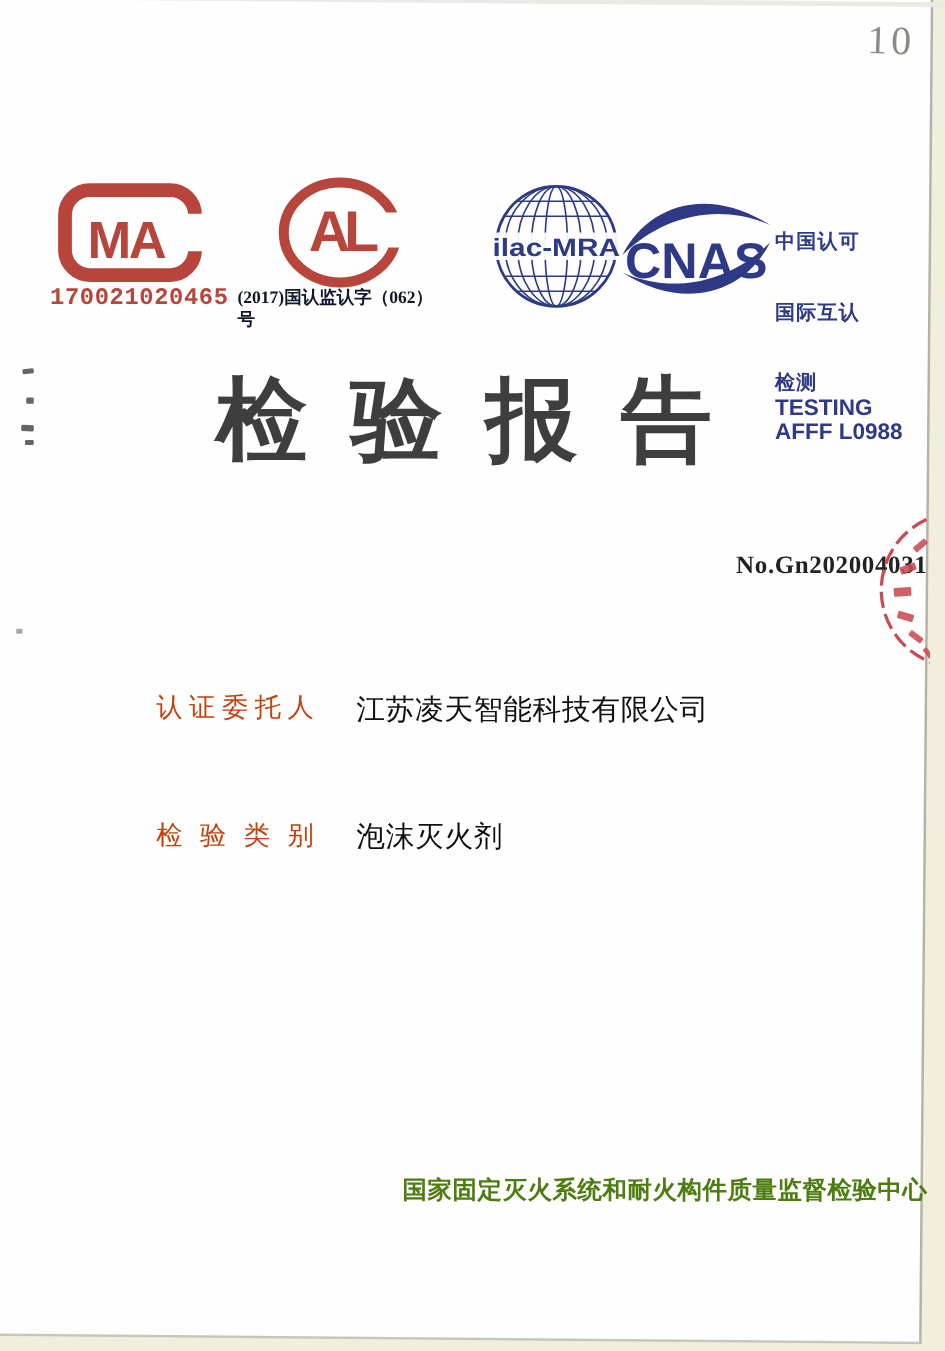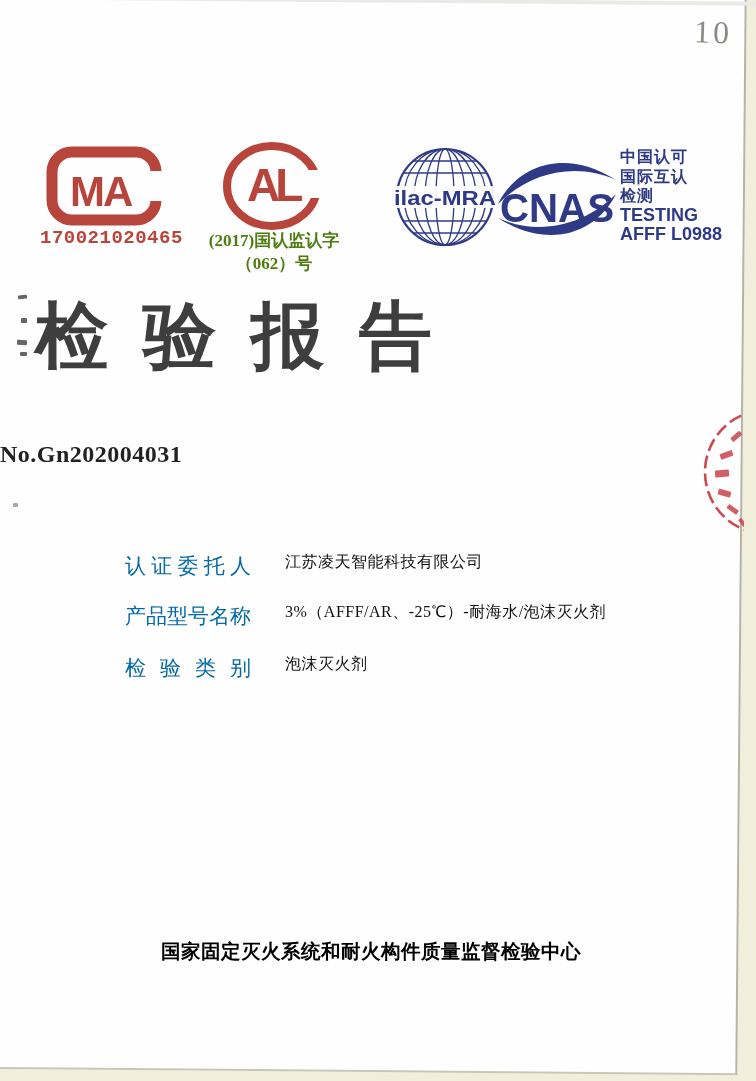--- a/index.html
+++ b/index.html
@@ -23,57 +23,57 @@
   .content{position:absolute;left:0;top:0;width:756px;height:1081px;}
 
   
   .logo{position:absolute;}
   .cma-number{
     position:absolute;left:40px;top:227px;width:128px;text-align:center;
     color:#b8453c;font-family:Liberation Mono, monospace;
     font-weight:bold;font-size:19px;letter-spacing:0.5px;
   }
   .cal-caption{
-    position:absolute;left:190px;top:229px;width:168px;text-align:center;
-    color:#4d7c0f;font-weight:600;font-size:17px;
+    position:absolute;left:190px;top:229px;width:168px;
+    color:#0f172a;font-weight:600;font-size:14px;
   }
   .accred{
     position:absolute;left:620px;top:147px;width:120px;
     color:#2e3a85;font-weight:bold;line-height:19.5px;
   }
-  .accred .cn{font-size:16px;letter-spacing:1px;}
+  .accred .cn{font-size:16px;letter-spacing:1px;margin-top:37px;}
   .accred .en{font-size:18px;font-family:"Liberation Sans",sans-serif;letter-spacing:0;}
 
   
   .title{
-    position:absolute;left:0;top:288px;width:742px;text-align:left;
+    position:absolute;left:0;top:288px;width:742px;text-align:center;
     font-family:"Liberation Sans",sans-serif;font-weight:bold;
     font-size:73px;color:#3e3e3e;
   }
   .title span{letter-spacing:35px;padding-left:35px;}
 
   .report-no{
-    position:absolute;left:0;top:441px;width:742px;text-align:left;
-    font-weight:bold;font-size:24px;color:#222;letter-spacing:0.5px;
+    position:absolute;left:0;top:441px;width:742px;text-align:right;
+    font-weight:bold;font-size:20px;color:#222;letter-spacing:0.5px;
   }
 
   
   .field-row{position:absolute;left:0;width:756px;height:30px;}
   .f-label{
     position:absolute;left:125px;width:126px;display:inline-block;
     text-align:justify;text-align-last:justify;
-    font-size:21px;color:#0369a1;font-weight:500;
+    font-size:21px;color:#c2410c;font-weight:500;
   }
   .f-value{
-    position:absolute;left:285px;font-size:16px;color:#101010;letter-spacing:0.5px;white-space:nowrap;
+    position:absolute;left:285px;font-size:23px;color:#101010;letter-spacing:0.5px;white-space:nowrap;
   }
 
   .footer-org{
-    position:absolute;left:0;top:938px;width:742px;text-align:center;
-    font-size:19.5px;font-weight:600;color:#000000;letter-spacing:0.5px;
+    position:absolute;left:0;top:938px;width:742px;text-align:right;
+    font-size:19.5px;font-weight:600;color:#4d7c0f;letter-spacing:0.5px;
   }
 
   .handwritten{
     position:absolute;left:694px;top:14px;
     font-size:32px;color:#8a8a84;letter-spacing:3px;
     transform:rotate(2deg);font-family:"Liberation Serif",serif;
   }
 
   
   .stamp-clip{
@@ -148,24 +148,20 @@
   <div class="title">
     <span>检验报告</span>
   </div>
 
   <div class="report-no">No.Gn202004031</div>
 
   <div class="field-row" style="top:552px">
     <span class="f-label">认证委托人</span>
     <span class="f-value">江苏凌天智能科技有限公司</span>
   </div>
-  <div class="field-row" style="top:602px">
-    <span class="f-label">产品型号名称</span>
-    <span class="f-value">3%（AFFF/AR、-25℃）-耐海水/泡沫灭火剂</span>
-  </div>
   <div class="field-row" style="top:654px">
     <span class="f-label">检验类别</span>
     <span class="f-value">泡沫灭火剂</span>
   </div>
 
   <div class="footer-org">国家固定灭火系统和耐火构件质量监督检验中心</div>
 
   <div class="handwritten">10</div>
 
   <div class="stamp-clip">

